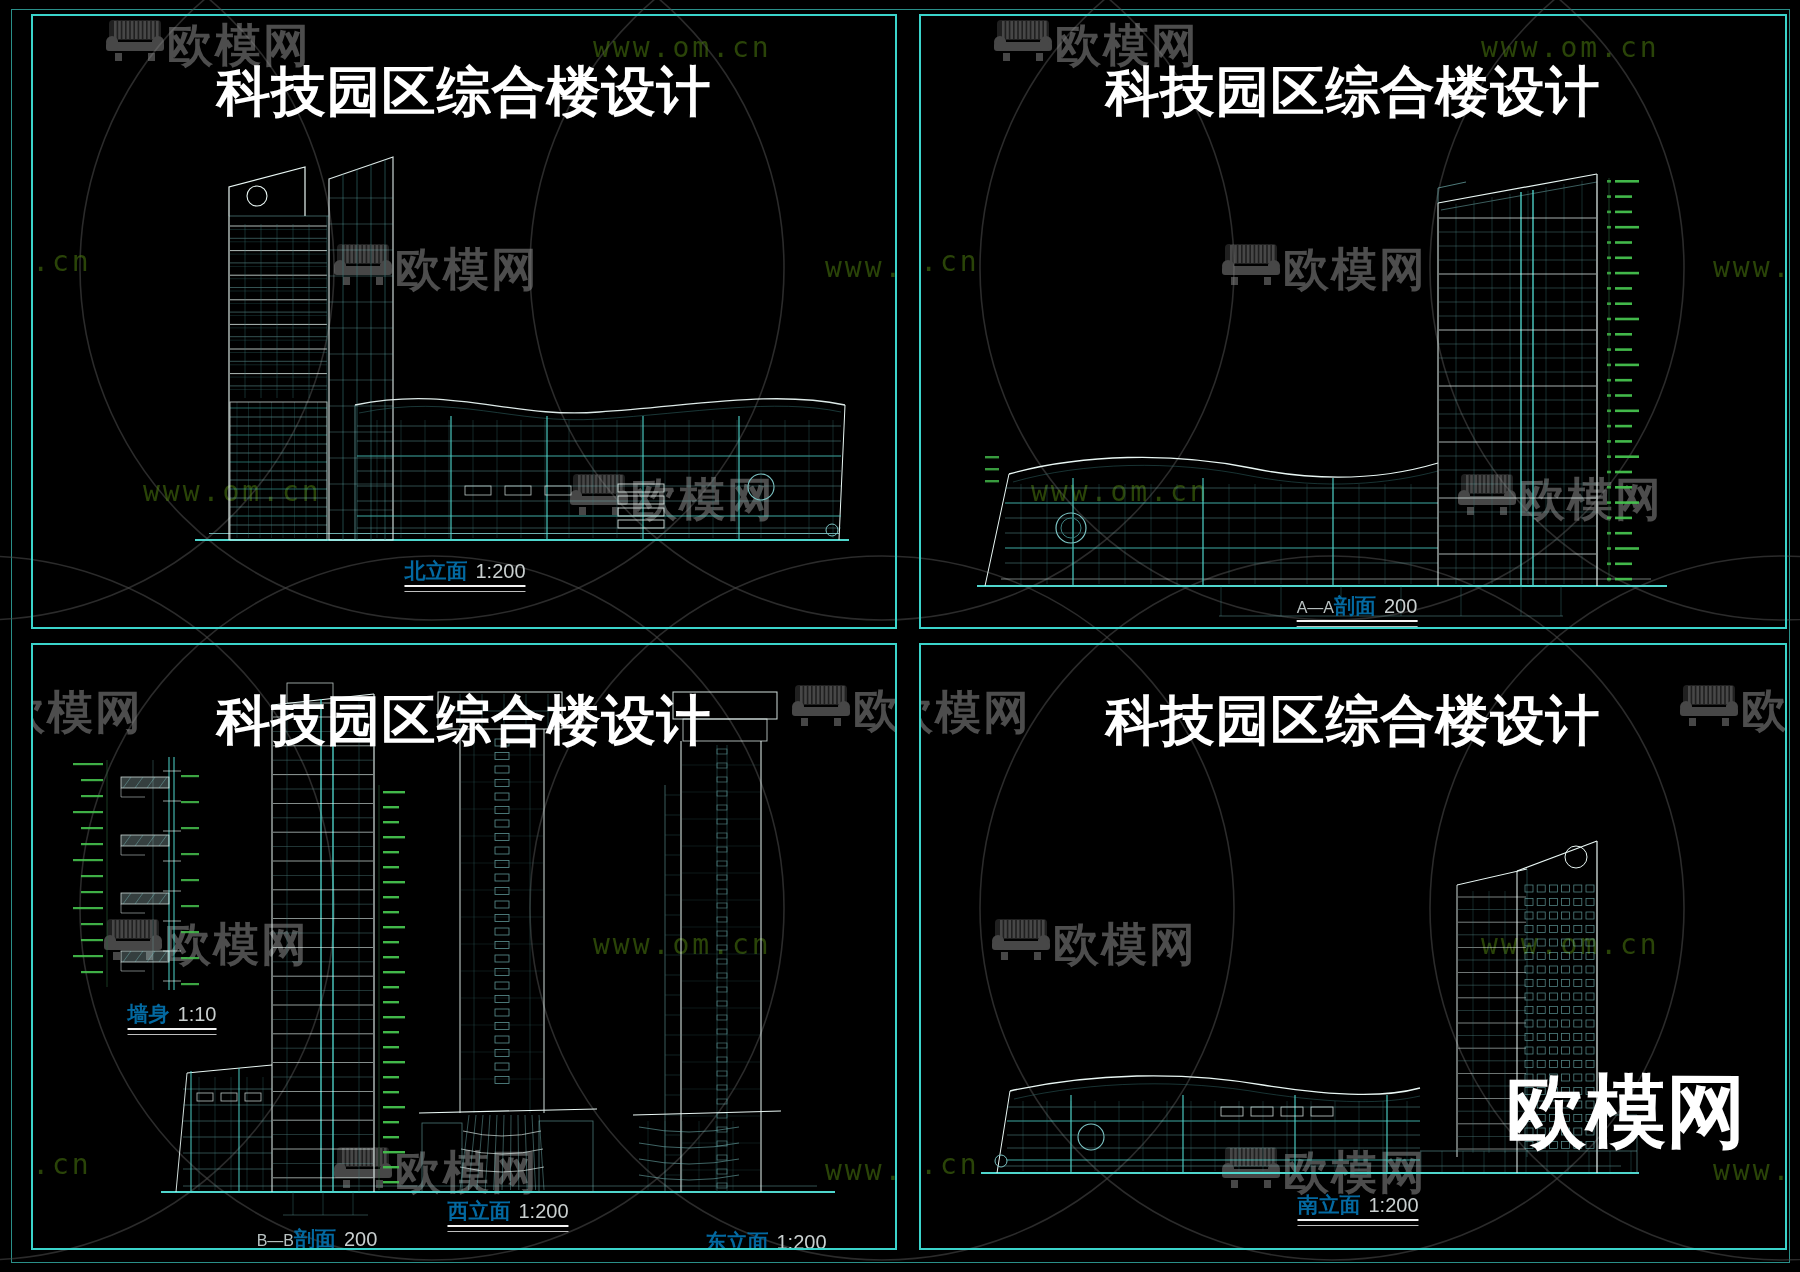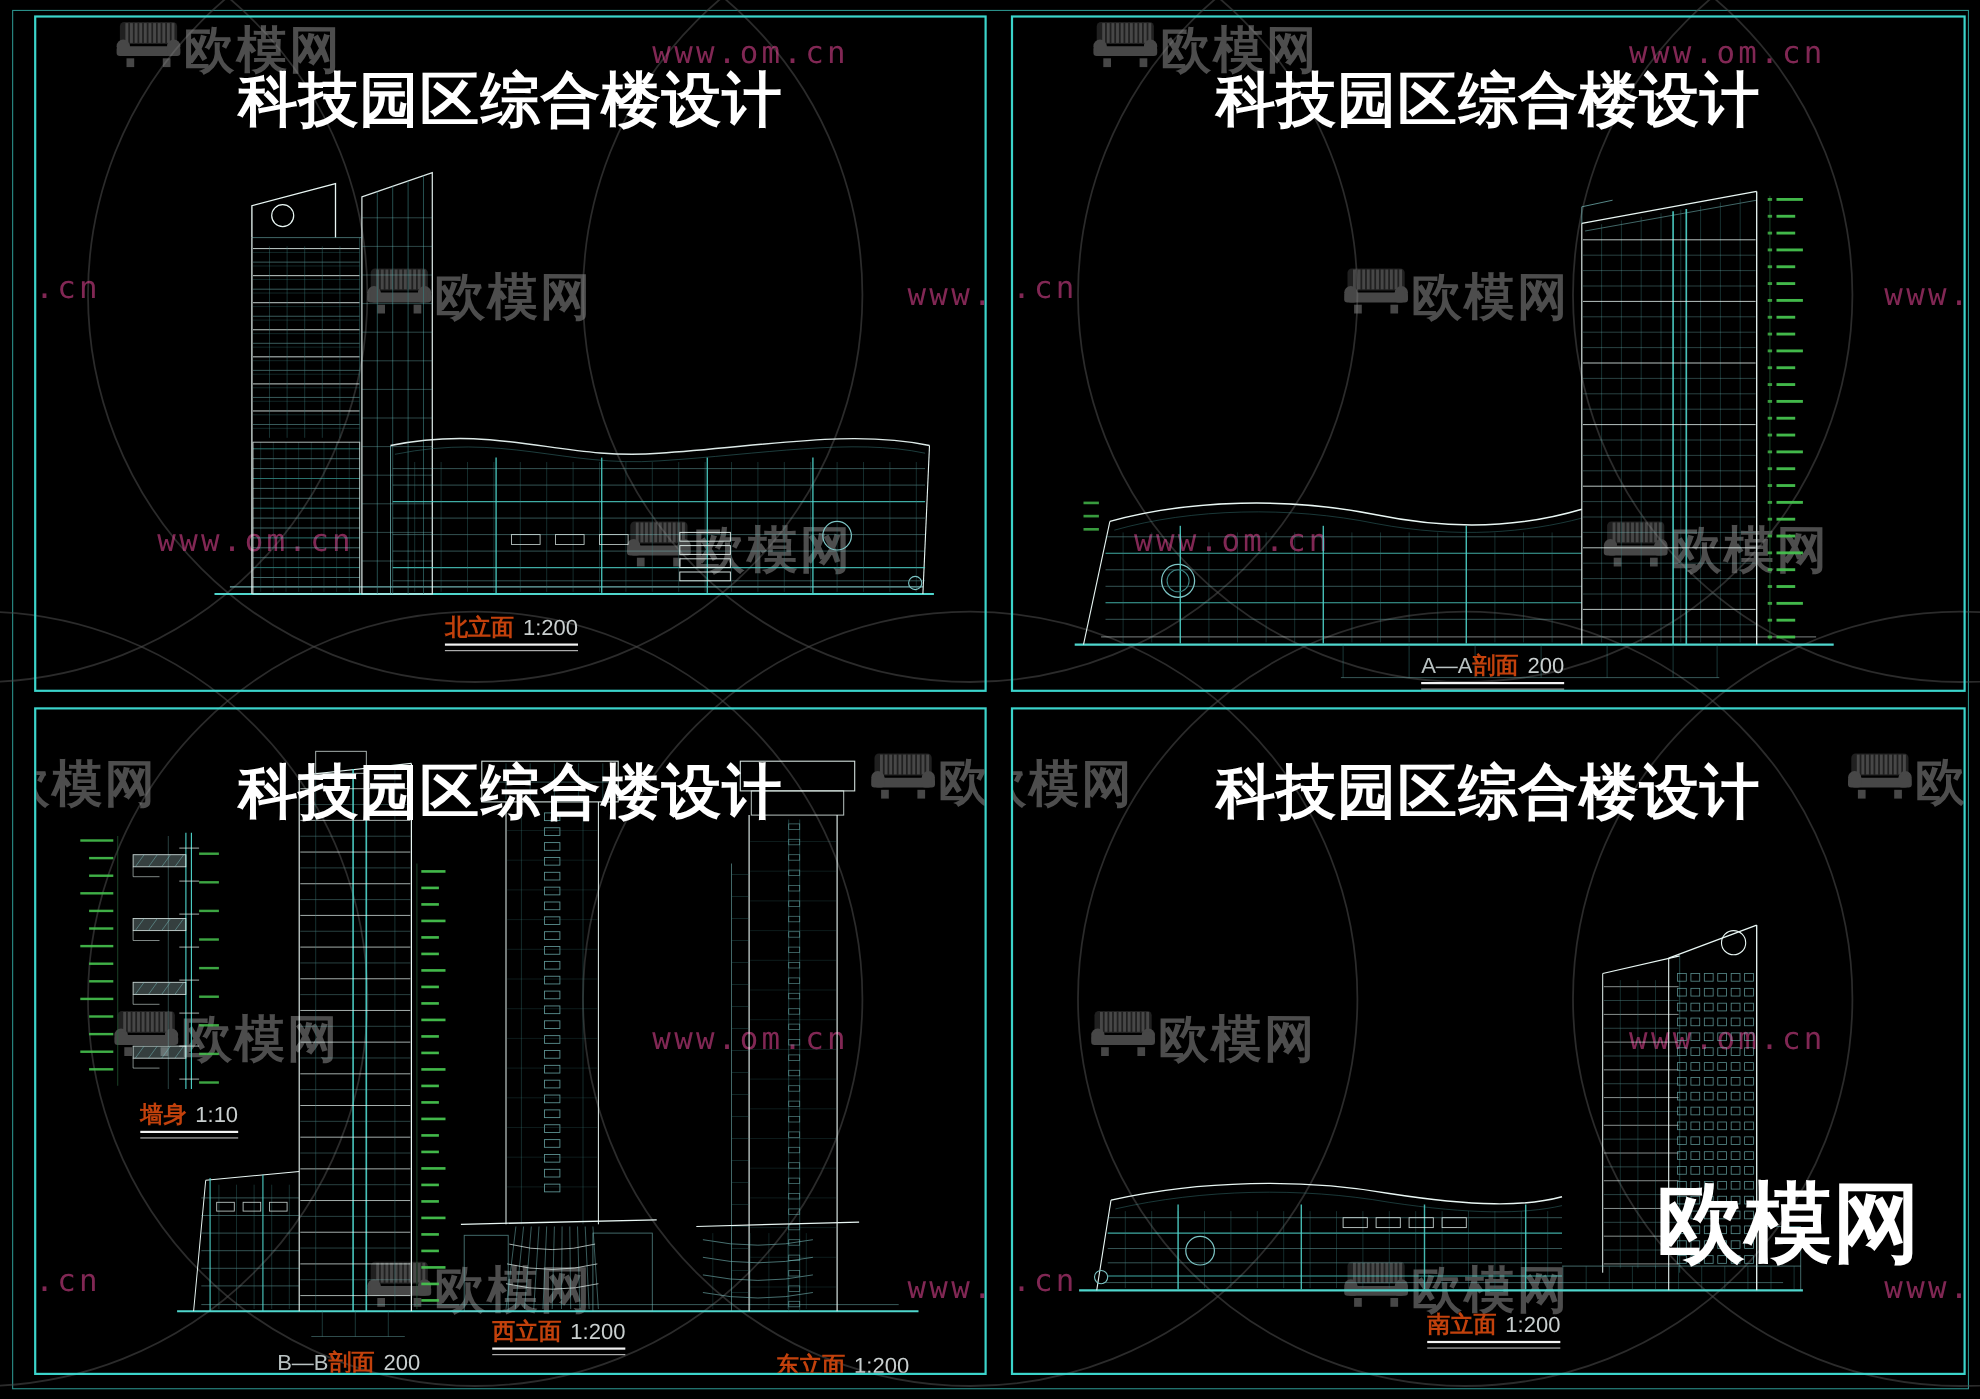--- a/index.html
+++ b/index.html
@@ -10,30 +10,30 @@
   .rings{position:absolute;left:0;top:0;z-index:1;pointer-events:none;}
   .panel{position:absolute;border:2px solid #3bd4cb;box-sizing:border-box;overflow:hidden;z-index:2;background:transparent;}
   .p1{left:31px;top:14px;width:866px;height:615px;}
   .p2{left:919px;top:14px;width:868px;height:615px;}
   .p3{left:31px;top:643px;width:866px;height:607px;}
   .p4{left:919px;top:643px;width:868px;height:607px;}
   .wm{position:absolute;left:0;top:0;right:0;bottom:0;z-index:1;pointer-events:none;overflow:hidden;}
   .wm > *{position:absolute;white-space:nowrap;}
   .wm-logo{font-weight:bold;font-size:46px;color:#8d8d8d;opacity:.55;letter-spacing:2px;
            font-family:"Liberation Sans",sans-serif;line-height:1;}
-  .wm-url{font-size:28px;color:#ec4899;opacity:.55;letter-spacing:3px;
+  .wm-url{font-size:28px;color:#4d7c0f;opacity:.55;letter-spacing:3px;
           font-family:"DejaVu Sans Mono",monospace;line-height:1;}
   .wm-sofa{opacity:.5;line-height:0;}
   .panel-title{position:absolute;left:0;top:46px;width:100%;margin:0;text-align:center;
         color:#ffffff;font-size:54px;font-weight:bold;letter-spacing:1px;z-index:3;line-height:1.1;}
   .draw{position:absolute;left:0;top:0;z-index:2;}
   .cap{position:absolute;z-index:3;display:inline-block;transform:translateX(-50%);
        white-space:nowrap;text-align:left;line-height:1;}
-  .cap-p{color:#b9c2c2;font-size:20px;font-weight:normal;}
-  .cap-b{color:#c2410c;font-size:21px;font-weight:bold;}
+  .cap-p{color:#b9c2c2;font-size:16px;font-weight:normal;}
+  .cap-b{color:#0369a1;font-size:21px;font-weight:bold;}
   .cap-s{color:#c9cfcf;font-size:20px;margin-left:8px;font-weight:normal;}
   .cap-u{height:4px;border-top:2px solid rgba(255,255,255,.95);
          border-bottom:1px solid rgba(255,255,255,.75);margin-top:4px;}
   .brand{position:absolute;left:1506px;top:1072px;z-index:50;color:#fff;line-height:1;}
   .brand-name{font-size:80px;font-weight:bold;letter-spacing:0px;}
   .brand-id{font-size:48px;font-weight:bold;letter-spacing:-2px;margin-top:4px;
             font-family:"Liberation Sans",sans-serif;}
 </style>
 </head>
 <body>

